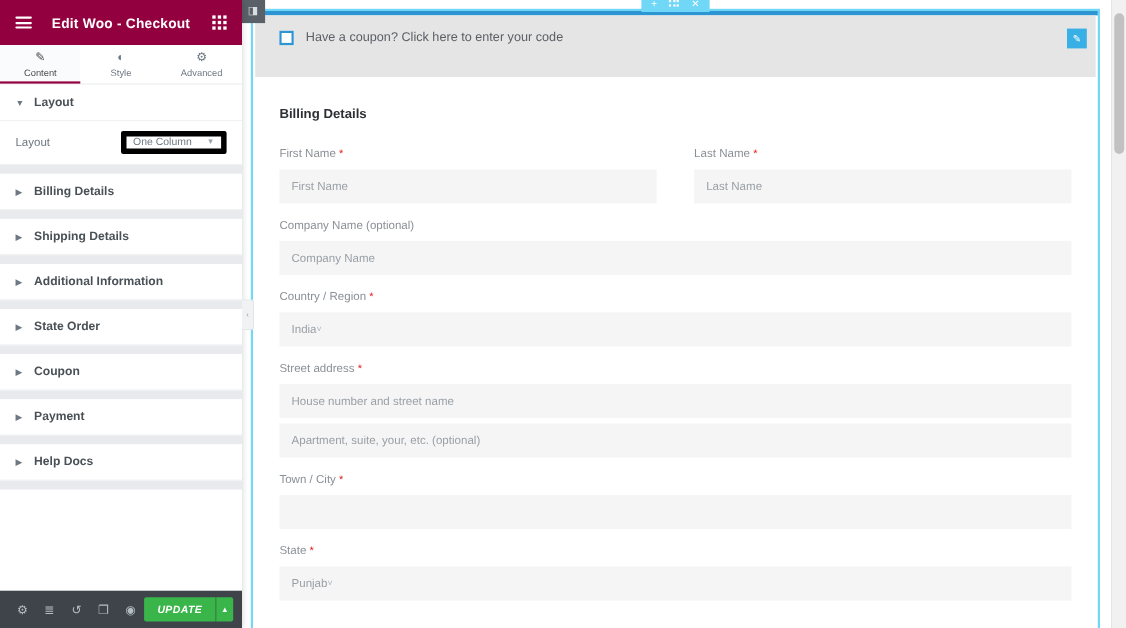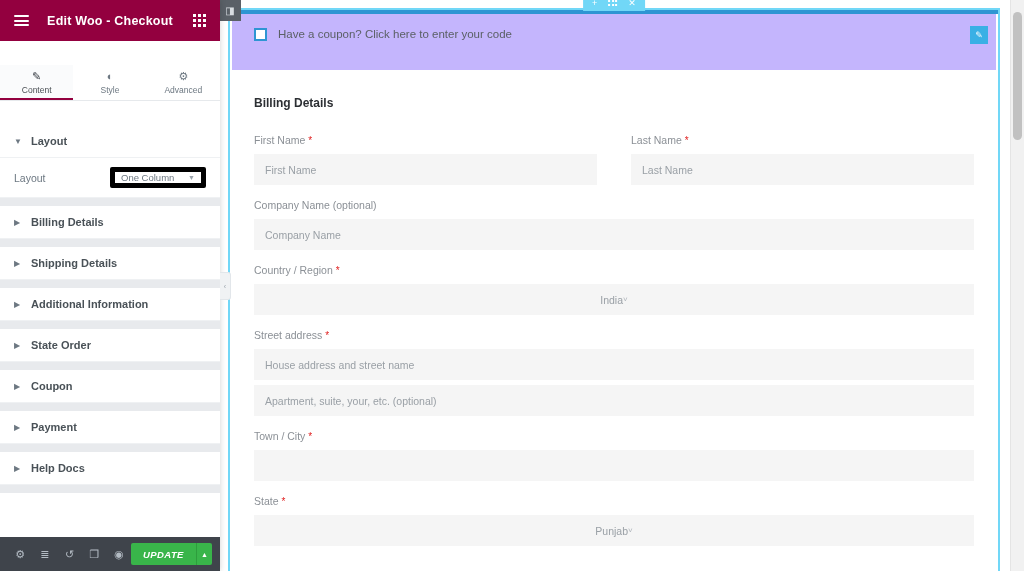--- a/index.html
+++ b/index.html
@@ -12,21 +12,20 @@
   #app { position: relative; width: 1024px; height: 571px; display: flex; background:#fff; }
 
   
   .panel {
     position: relative;
     width: 220px; height: 571px;
     background: #ffffff;
     display: flex; flex-direction: column;
     box-shadow: 0 0 6px rgba(0,0,0,0.18);
     z-index: 20;
-    gap: 24px;
   }
   .panel-header {
     height: 41px; background: #93003f;
     display: flex; align-items: center; justify-content: space-between;
     padding: 0 12px; flex: 0 0 41px;
   }
   .panel-title {
     color:#fff; font-size: 12.5px; font-weight: bold; letter-spacing: .2px;
     flex: 1; text-align: center;
   }
@@ -118,21 +117,21 @@
 
   .sect-handle {
     position:absolute; left: -11px; top: -11px; width: 22px; height: 22px;
     background:#5a6067; color:#d8dde1; display:flex; align-items:center; justify-content:center;
     font-size: 10px; z-index: 11; cursor:pointer;
   }
 
   
   .coupon-block {
     position: absolute; left: 2px; right: 2px; top: 4px; height: 56px;
-    background:#c4b5fd; display:flex; align-items:flex-start; padding: 14px 22px 0 22px;
+    background:#e5e5e5; display:flex; align-items:flex-start; padding: 14px 22px 0 22px;
   }
   .coupon-check {
     width: 13px; height: 13px; border: 2px solid #2e95d3; background:#fff;
     margin-right: 11px; flex:0 0 13px; cursor:pointer;
   }
   .coupon-text { font-size: 11.5px; color:#5b6066; line-height:13px; }
 
   
   .form-area {
     position:absolute; left:2px; right:2px; top: 62px; bottom: 0;
@@ -145,21 +144,21 @@
   .flabel { font-size: 10.5px; color:#8b9096; margin-bottom: 8px; display:block; }
   .req { color:#e02020; font-size:10px; }
   .finput {
     width: 100%; height: 31px; background:#f5f5f5; border: none;
     font-size: 10.5px; color:#9aa0a6; padding: 0 11px;
     display:flex; align-items:center; font-family: "Liberation Sans", sans-serif;
   }
   .fselect {
     width: 100%; height: 31px; background:#f5f5f5;
     font-size: 10.5px; color:#9aa0a6; padding: 0 11px;
-    display:flex; align-items:center; justify-content:center; cursor:pointer;
+    display:flex; align-items:center; justify-content:flex-start; cursor:pointer;
   }
   .fselect .chev { font-size: 8px; color:#aeb4ba; }
   .stack-gap { height: 5px; }
 
   
   .collapse-handle {
     position:absolute; left: 0px; top: 272px; width: 11px; height: 28px;
     background:#f0f2f4; border:1px solid #e2e6ea; border-left:none;
     border-radius: 0 3px 3px 0;
     display:flex; align-items:center; justify-content:center;
@@ -355,21 +354,21 @@
               <span>India</span>
               <span class="chev">˅</span>
             </div>
           </div>
 
           <div class="fgroup">
             <label class="flabel">
               <span>Street address</span>
               <span class="req">*</span>
             </label>
-            <div class="finput">House address and street name</div>
+            <div class="finput">House number and street name</div>
             <div class="stack-gap"></div>
             <div class="finput">Apartment, suite, your, etc. (optional)</div>
           </div>
 
           <div class="fgroup">
             <label class="flabel">
               <span>Town / City</span>
               <span class="req">*</span>
             </label>
             <div class="finput"></div>

